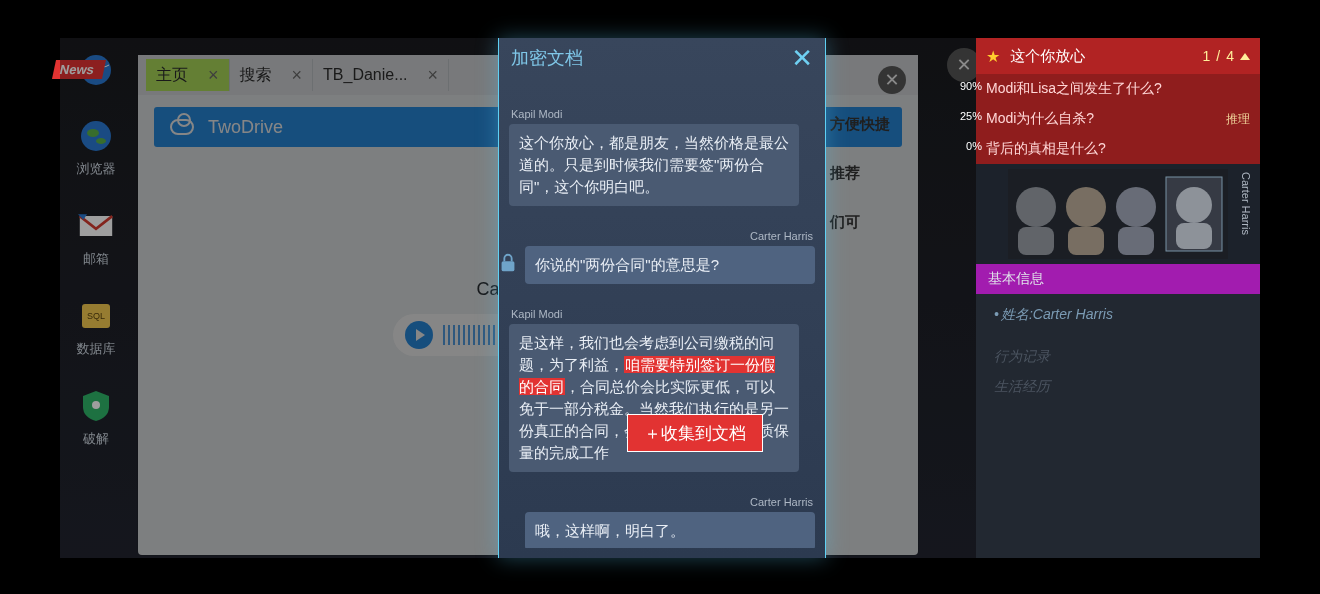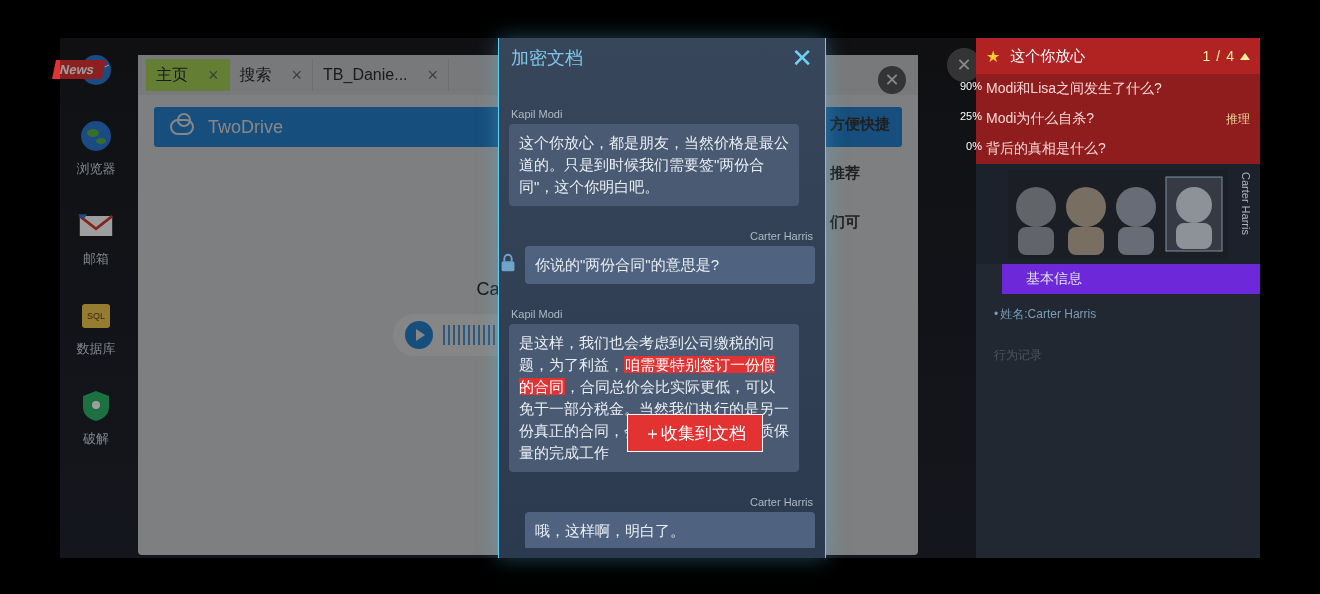--- a/index.html
+++ b/index.html
@@ -58,22 +58,22 @@
   .goals-head .count { margin-left:auto; font-size:14px; color:#ffee9a; display:flex; align-items:center; gap:6px;}
   .count .up { border-bottom:7px solid #ffee9a; border-left:5px solid transparent; border-right:5px solid transparent;}
   .goal-row { display:flex; align-items:center; padding:6px 10px; font-size:14px; position:relative;}
   .goal-row.red { background:#8f1d1d; color:#ffd6d6;}
   .goal-row .tag { position:absolute; right:10px; font-size:12px; color:#f0d39a;}
   .pct { position:absolute; left:-28px; top:50%; transform:translateY(-50%); width:34px; height:18px; font-size:11px; color:#fff; text-align:right; }
   .star { color:#ffce2e; font-size:16px; margin-right:4px;}
   .avatars { padding:4px 6px; background:#1c222b; height:100px; display:flex; align-items:center; justify-content:center; position:relative;}
   .avatars svg { filter:saturate(.7) brightness(.9);}
   .av-label { position:absolute; right:8px; top:8px; writing-mode:vertical-rl; font-size:11px; color:#aeb7c2; }
-  .info-block { padding:6px 12px; font-size:12px; }
-  .info-title { background:#6d28d9; padding:6px 24px; font-size:14px; color:#e0e4ea;margin-left:26px;}
+  .info-block { padding:6px 12px; font-size:14px;font-style:italic; }
+  .info-title { background:#a21caf; padding:6px 12px; font-size:14px; color:#e0e4ea;}
   .info-line { color:#7b9bb4; padding:6px 0 6px 6px;}
   .info-dim { color:#4b5460; padding:6px 0 6px 6px;}
   .dot { color:#7b9bb4; margin-right:2px;}
 
   
   .dim { position:absolute; left:60px; top:38px; width:916px; height:520px; background:rgba(0,0,0,.38); pointer-events:none;}
   
 </style>
 </head>
 <body>
@@ -236,14 +236,15 @@
         <rect x="168" y="54" width="36" height="26" rx="8" fill="#9aa2ae"></rect>
     </svg>
     <span class="av-label">Carter Harris</span>
   </div>
   <div class="info-title">基本信息</div>
   <div class="info-block">
     <div class="info-line"><span class="dot">•</span><span>姓名:</span><span>Carter Harris</span></div>
   </div>
   <div class="info-block">
     <div class="info-dim">行为记录</div>
+    <div class="info-dim">生活经历</div>
   </div>
 </div>
 
 </body></html>

